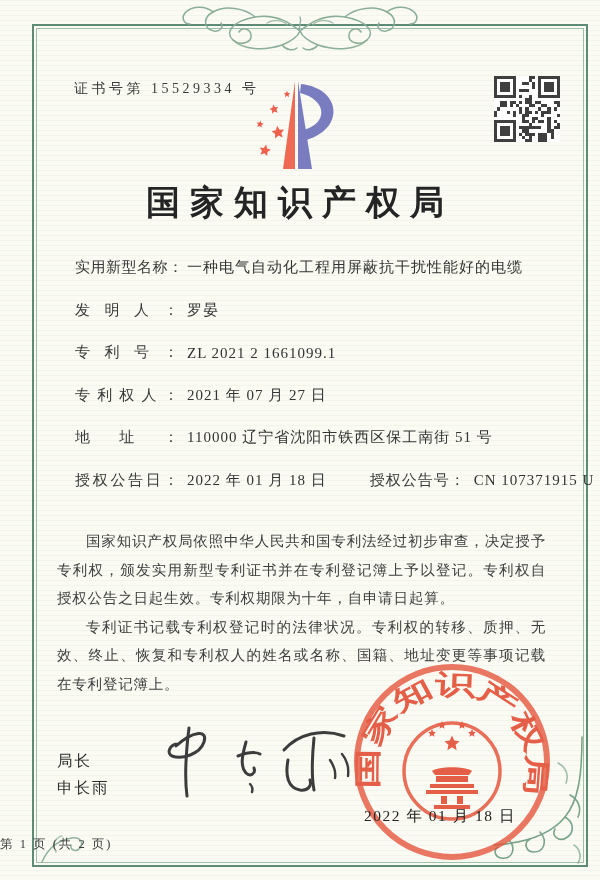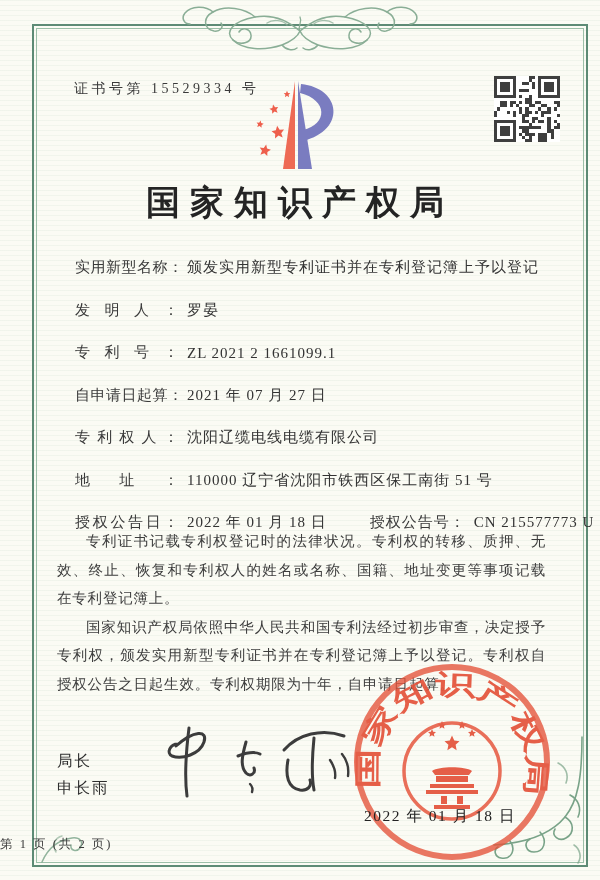--- a/index.html
+++ b/index.html
@@ -237,45 +237,42 @@
           <rect x="15" y="20" width="1" height="1"></rect>
           <rect x="16" y="20" width="1" height="1"></rect>
         </g>
     </g>
   </svg>
 
   <h1 class="title">国家知识产权局</h1>
 
   <div class="fields">
     <div class="frow">
-      <span class="flabel">实用新型名称：</span><span class="fvalue">颁发实用新型专利证书并在专利登记簿上予以登记</span>
+      <span class="flabel">实用新型名称：</span><span class="fvalue">一种电气自动化工程用屏蔽抗干扰性能好的电缆</span>
     </div>
     <div class="frow">
       <span class="flabel">发明人：</span><span class="fvalue">罗晏</span>
     </div>
     <div class="frow">
       <span class="flabel">专利号：</span><span class="fvalue">ZL 2021 2 1661099.1</span>
     </div>
     <div class="frow">
-      <span class="flabel">自申请日起算：</span><span class="fvalue">2021 年 07 月 27 日</span>
-    </div>
-    <div class="frow">
-      <span class="flabel">专利权人：</span><span class="fvalue">沈阳辽缆电线电缆有限公司</span>
+      <span class="flabel">专利权人：</span><span class="fvalue">2021 年 07 月 27 日</span>
     </div>
     <div class="frow">
       <span class="flabel">地址：</span><span class="fvalue">110000 辽宁省沈阳市铁西区保工南街 51 号</span>
     </div>
     <div class="frow">
-      <span class="flabel">授权公告日：</span><span class="fvalue">2022 年 01 月 18 日</span><span class="grant-gap"></span><span class="flabel g2">授权公告号：</span><span class="fvalue">CN 215577773 U</span>
+      <span class="flabel">授权公告日：</span><span class="fvalue">2022 年 01 月 18 日</span><span class="grant-gap"></span><span class="flabel g2">授权公告号：</span><span class="fvalue">CN 107371915 U</span>
     </div>
   </div>
 
   <div class="paragraphs">
+    <p>国家知识产权局依照中华人民共和国专利法经过初步审查，决定授予专利权，颁发实用新型专利证书并在专利登记簿上予以登记。专利权自授权公告之日起生效。专利权期限为十年，自申请日起算。</p>
     <p>专利证书记载专利权登记时的法律状况。专利权的转移、质押、无效、终止、恢复和专利权人的姓名或名称、国籍、地址变更等事项记载在专利登记簿上。</p>
-    <p>国家知识产权局依照中华人民共和国专利法经过初步审查，决定授予专利权，颁发实用新型专利证书并在专利登记簿上予以登记。专利权自授权公告之日起生效。专利权期限为十年，自申请日起算。</p>
   </div>
 
   <div class="signer">
     <div>局长</div>
     <div>申长雨</div>
   </div>
 
   <svg class="signature" viewBox="0 0 222 98">
     <g stroke="#3c3c3c" fill="none" stroke-width="3" stroke-linecap="round" stroke-linejoin="round">
       <path d="M34,30 C52,14 66,14 62,26 C58,38 40,44 30,40 C24,37 28,28 36,28"></path>

